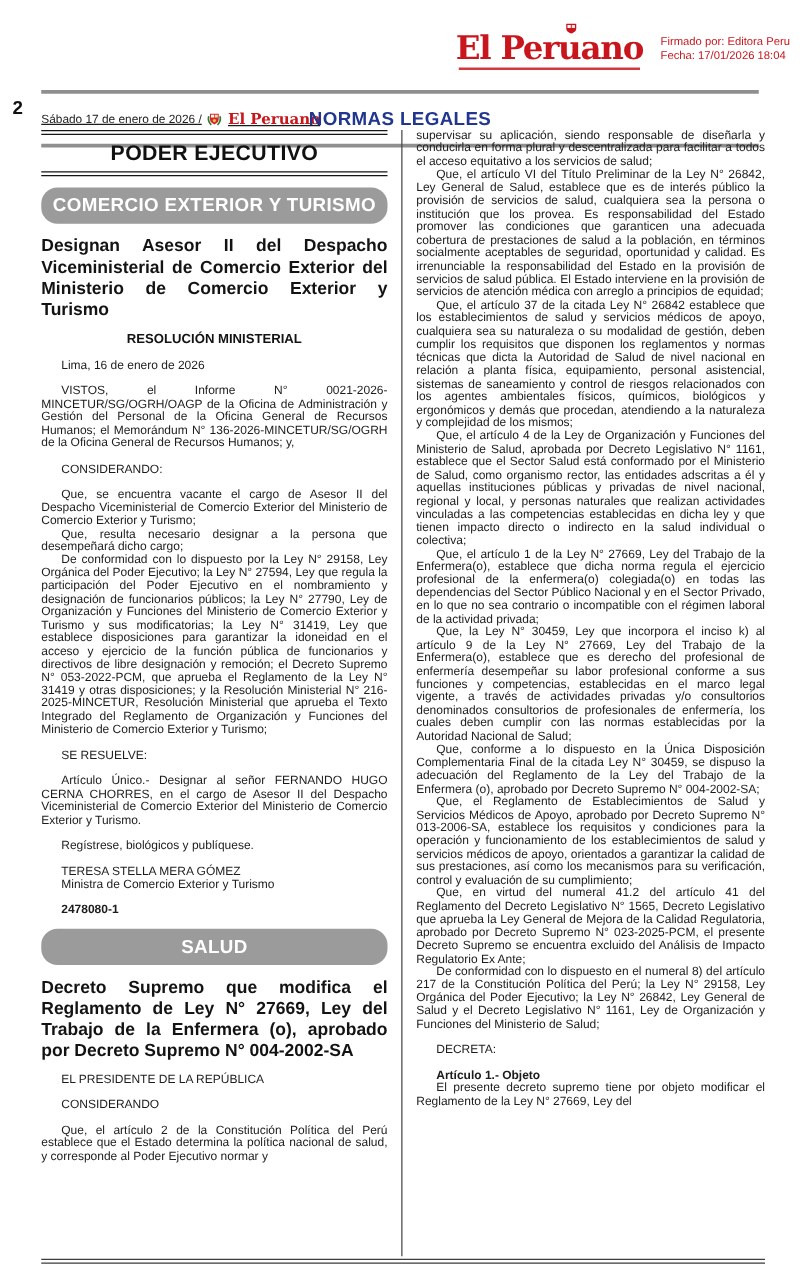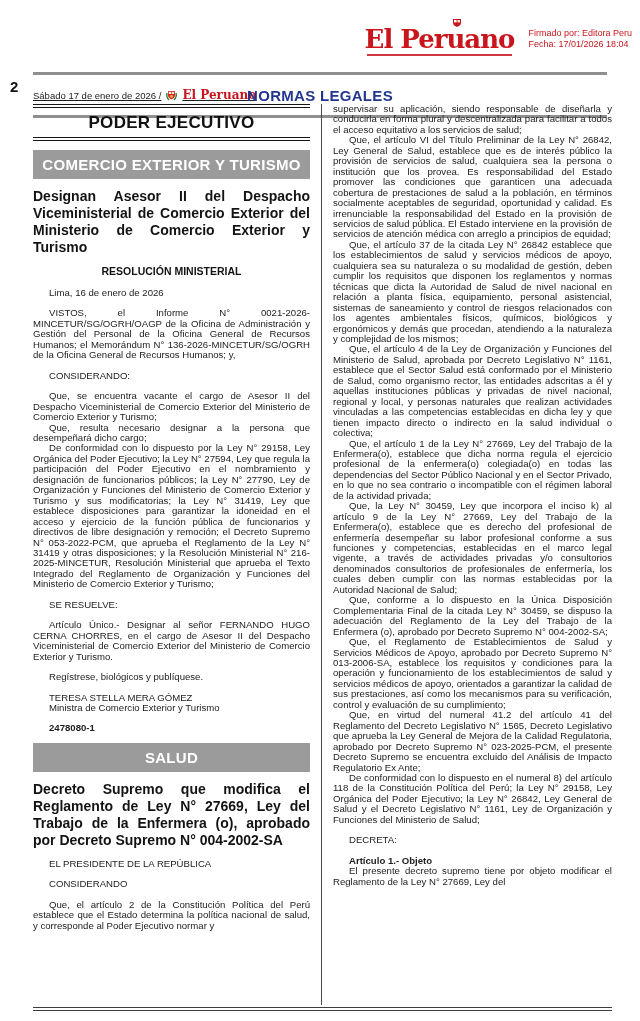--- a/index.html
+++ b/index.html
@@ -45,21 +45,21 @@
   .col-right { flex:1; padding-left:11px; }
 
   
   .power {
     border-top:4px double #151515; border-bottom:4px double #151515;
     text-align:center; font-weight:bold; font-size:17px; padding:5px 0 4px;
     letter-spacing:.3px; color:#111;
   }
   .banner {
     margin-top:9px; background:var(--banner_gray,#9b9b9b); color:#fff;
-    font-weight:bold; font-size:15px; text-align:center; padding:6px 0; letter-spacing:.3px;
+    font-weight:bold; font-size:15px; text-align:center; padding:6px 0; letter-spacing:.3px;border-radius:13px;
   }
   .doc-title {
     margin-top:9px; font-size:14px; line-height:17px; font-weight:bold; color:#131313;
     text-align:justify;
   }
   .center-head { margin-top:9px; text-align:center; font-weight:bold; font-size:10.5px; line-height:13px; color:#131313; }
 
   
   .para { font-size:9.6px; line-height:10.45px; text-align:justify; color:#1c1c1c; }
   .para.indent   { text-indent:16px; }
@@ -156,21 +156,21 @@
       <div>
           <p class="para noindent">supervisar su aplicación, siendo responsable de diseñarla y conducirla en forma plural y descentralizada para facilitar a todos el acceso equitativo a los servicios de salud;</p>
           <p class="para indent">Que, el artículo VI del Título Preliminar de la Ley N° 26842, Ley General de Salud, establece que es de interés público la provisión de servicios de salud, cualquiera sea la persona o institución que los provea. Es responsabilidad del Estado promover las condiciones que garanticen una adecuada cobertura de prestaciones de salud a la población, en términos socialmente aceptables de seguridad, oportunidad y calidad. Es irrenunciable la responsabilidad del Estado en la provisión de servicios de salud pública. El Estado interviene en la provisión de servicios de atención médica con arreglo a principios de equidad;</p>
           <p class="para indent">Que, el artículo 37 de la citada Ley N° 26842 establece que los establecimientos de salud y servicios médicos de apoyo, cualquiera sea su naturaleza o su modalidad de gestión, deben cumplir los requisitos que disponen los reglamentos y normas técnicas que dicta la Autoridad de Salud de nivel nacional en relación a planta física, equipamiento, personal asistencial, sistemas de saneamiento y control de riesgos relacionados con los agentes ambientales físicos, químicos, biológicos y ergonómicos y demás que procedan, atendiendo a la naturaleza y complejidad de los mismos;</p>
           <p class="para indent">Que, el artículo 4 de la Ley de Organización y Funciones del Ministerio de Salud, aprobada por Decreto Legislativo N° 1161, establece que el Sector Salud está conformado por el Ministerio de Salud, como organismo rector, las entidades adscritas a él y aquellas instituciones públicas y privadas de nivel nacional, regional y local, y personas naturales que realizan actividades vinculadas a las competencias establecidas en dicha ley y que tienen impacto directo o indirecto en la salud individual o colectiva;</p>
           <p class="para indent">Que, el artículo 1 de la Ley N° 27669, Ley del Trabajo de la Enfermera(o), establece que dicha norma regula el ejercicio profesional de la enfermera(o) colegiada(o) en todas las dependencias del Sector Público Nacional y en el Sector Privado, en lo que no sea contrario o incompatible con el régimen laboral de la actividad privada;</p>
           <p class="para indent">Que, la Ley N° 30459, Ley que incorpora el inciso k) al artículo 9 de la Ley N° 27669, Ley del Trabajo de la Enfermera(o), establece que es derecho del profesional de enfermería desempeñar su labor profesional conforme a sus funciones y competencias, establecidas en el marco legal vigente, a través de actividades privadas y/o consultorios denominados consultorios de profesionales de enfermería, los cuales deben cumplir con las normas establecidas por la Autoridad Nacional de Salud;</p>
           <p class="para indent">Que, conforme a lo dispuesto en la Única Disposición Complementaria Final de la citada Ley N° 30459, se dispuso la adecuación del Reglamento de la Ley del Trabajo de la Enfermera (o), aprobado por Decreto Supremo N° 004-2002-SA;</p>
           <p class="para indent">Que, el Reglamento de Establecimientos de Salud y Servicios Médicos de Apoyo, aprobado por Decreto Supremo N° 013-2006-SA, establece los requisitos y condiciones para la operación y funcionamiento de los establecimientos de salud y servicios médicos de apoyo, orientados a garantizar la calidad de sus prestaciones, así como los mecanismos para su verificación, control y evaluación de su cumplimiento;</p>
           <p class="para indent">Que, en virtud del numeral 41.2 del artículo 41 del Reglamento del Decreto Legislativo N° 1565, Decreto Legislativo que aprueba la Ley General de Mejora de la Calidad Regulatoria, aprobado por Decreto Supremo N° 023-2025-PCM, el presente Decreto Supremo se encuentra excluido del Análisis de Impacto Regulatorio Ex Ante;</p>
-          <p class="para indent">De conformidad con lo dispuesto en el numeral 8) del artículo 118 de la Constitución Política del Perú; la Ley N° 29158, Ley Orgánica del Poder Ejecutivo; la Ley N° 26842, Ley General de Salud y el Decreto Legislativo N° 1161, Ley de Organización y Funciones del Ministerio de Salud;</p>
+          <p class="para indent">De conformidad con lo dispuesto en el numeral 8) del artículo 217 de la Constitución Política del Perú; la Ley N° 29158, Ley Orgánica del Poder Ejecutivo; la Ley N° 26842, Ley General de Salud y el Decreto Legislativo N° 1161, Ley de Organización y Funciones del Ministerio de Salud;</p>
           <p class="para indent gap">DECRETA:</p>
           <p class="para indent gap bold">Artículo 1.- Objeto</p>
           <p class="para indent">El presente decreto supremo tiene por objeto modificar el Reglamento de la Ley N° 27669, Ley del</p>
         </div>
     </div>
 
   </div>
 
   <div class="bottom-rule"></div>
 </div>

